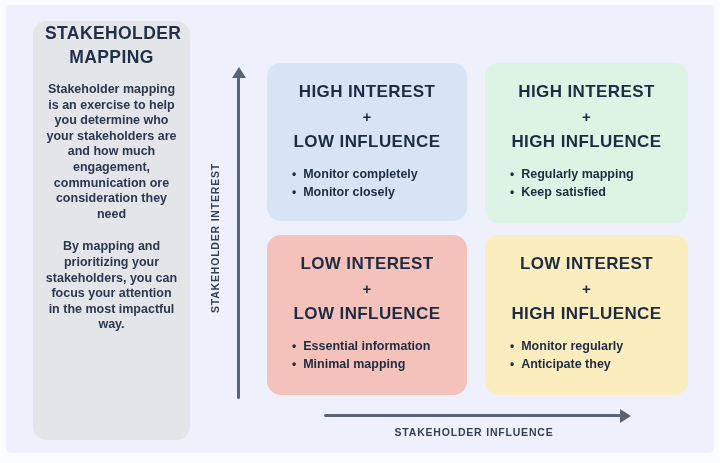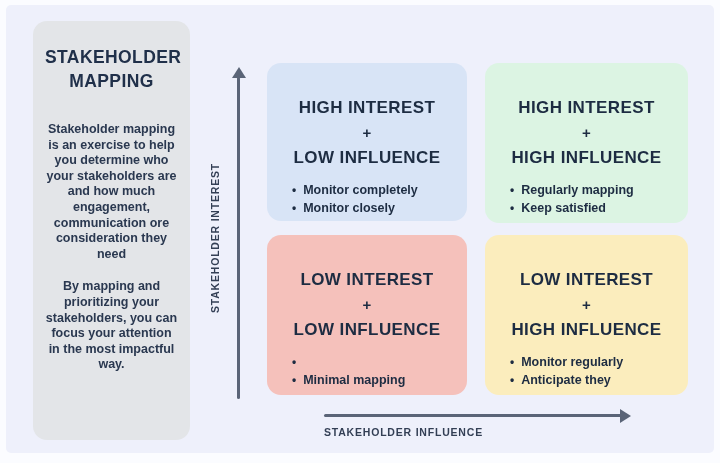--- a/index.html
+++ b/index.html
@@ -18,36 +18,36 @@
     border-radius: 5px;
   }
   
   .sidebar {
     position: absolute;
     left: 27px; top: 16px;
     width: 157px; height: 419px;
     background: #e3e5e8;
     border-radius: 14px;
     box-sizing: border-box;
-    padding: 24px 12px;
+    padding: 0 12px;
     text-align: center;
     color: #24324b;
   }
   .sidebar-title {
     font-size: 17.5px;
     font-weight: bold;
     line-height: 24px;
     letter-spacing: 0.4px;
     color: #20304a;
   }
   .sidebar-para {
     font-size: 12.5px;
     font-weight: bold;
     line-height: 15.6px;
-    margin-top: 29px;
+    margin-top: 13px;
     color: #2a3850;
   }
   .sidebar-para.second { margin-top: 17px; }
   
   .v-axis-line {
     position: absolute;
     left: 231px; top: 72px;
     width: 2.5px; height: 322px;
     background: #5a6477;
     border-radius: 2px;
@@ -83,31 +83,32 @@
     left: 614px; top: 404px;
     width: 0; height: 0;
     border-top: 7px solid transparent;
     border-bottom: 7px solid transparent;
     border-left: 11px solid #5a6477;
   }
   .h-axis-label {
     position: absolute;
     left: 318px; top: 421px;
     width: 300px;
+    text-align: center;
     font-size: 10.5px;
     font-weight: bold;
     letter-spacing: 0.8px;
     color: #333f55;
   }
   
   .quad {
     position: absolute;
     border-radius: 14px;
     box-sizing: border-box;
-    padding-top: 32px;
+    padding-top: 16px;
     color: #1d2c42;
   }
   .quad.q1 { left: 261px; top: 58px;  width: 200px; height: 158px; }
   .quad.q2 { left: 479px; top: 58px;  width: 203px; height: 160px; }
   .quad.q3 { left: 261px; top: 230px; width: 200px; height: 160px; }
   .quad.q4 { left: 479px; top: 230px; width: 203px; height: 160px; }
   .q-line1, .q-line2 {
     font-size: 17px;
     font-weight: bold;
     text-align: center;
@@ -187,20 +188,21 @@
     </ul>
   </div>
 
   <div class="quad q3" style="background-color: rgb(245, 193, 187);">
     <div class="q-line1">LOW INTEREST</div>
     <div class="q-plus">+</div>
     <div class="q-line2">LOW INFLUENCE</div>
     <ul class="q-bullets">
       <li class="q-bullet">
         <span class="q-dot">•</span>
+        <span>Essential information</span>
       </li>
       <li class="q-bullet">
         <span class="q-dot">•</span>
         <span>Minimal mapping</span>
       </li>
     </ul>
   </div>
 
   <div class="quad q4" style="background-color: rgb(251, 237, 189);">
     <div class="q-line1">LOW INTEREST</div>

